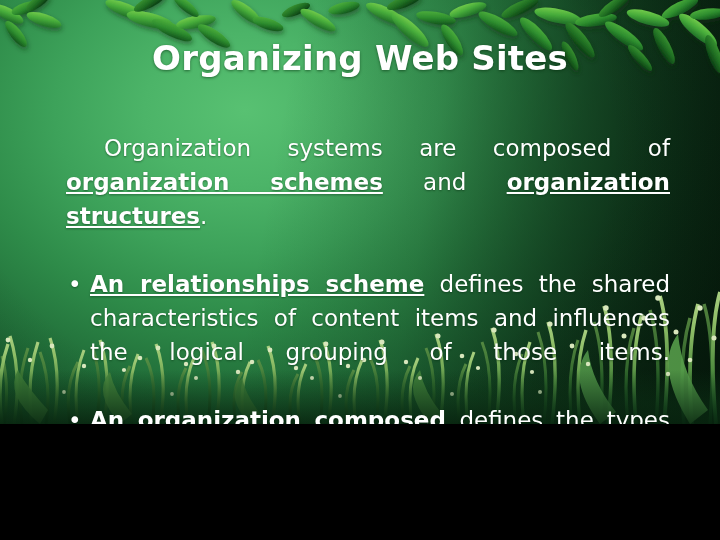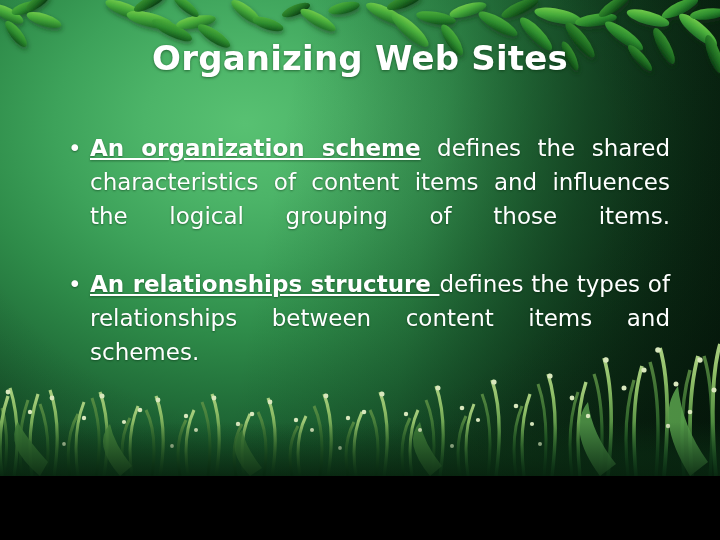--- a/index.html
+++ b/index.html
@@ -3,21 +3,21 @@
 <meta charset="utf-8">
 <style>
   html, body {
     margin: 0;
     padding: 0;
     background: #000;
   }
   #slide {
     position: relative;
     width: 720px;
-    height: 476px;
+    height: 424px;
     overflow: hidden;
     font-family: "DejaVu Sans", sans-serif;
     background-color: #17411f;
   }
 
   
   .bg-base {
     position: absolute;
     inset: 0;
     background:
@@ -351,26 +351,29 @@
       <circle cx="64" cy="118" r="1.9"></circle>
     </g>
 
     <rect x="0" y="96" width="720" height="54" fill="url(#gsoil)"></rect>
   </svg>
 
   <div class="title">Organizing Web Sites</div>
 
   <div class="body-block">
 
+    <p class="para-intro jtext">
+      <span>Organization  systems  are  composed  of  </span><b class="term">organization  schemes</b><span>  and  </span><b class="term">organization structures</b><span class="nb">.</span>
+    </p>
 
     <div class="bullet-row">
       <span class="bullet-dot">•</span>
-      <span class="bullet-text jtext"><b class="term">An  organization  scheme</b><span> defines the shared characteristics of content items and influences the logical grouping of those items.</span></span>
+      <span class="bullet-text jtext"><b class="term">An  relationships  scheme</b><span> defines the shared characteristics of content items and influences the logical grouping of those items.</span></span>
     </div>
 
     <div class="bullet-row">
       <span class="bullet-dot">•</span>
-      <span class="bullet-text jtext"><b class="term">An  relationships  structure </b><span>defines the types of relationships between content items and schemes.</span></span>
+      <span class="bullet-text jtext"><b class="term">An  organization  composed </b><span>defines the types of relationships between content items and schemes.</span></span>
     </div>
 
   </div>
 
 </div>
 
 </body></html>

